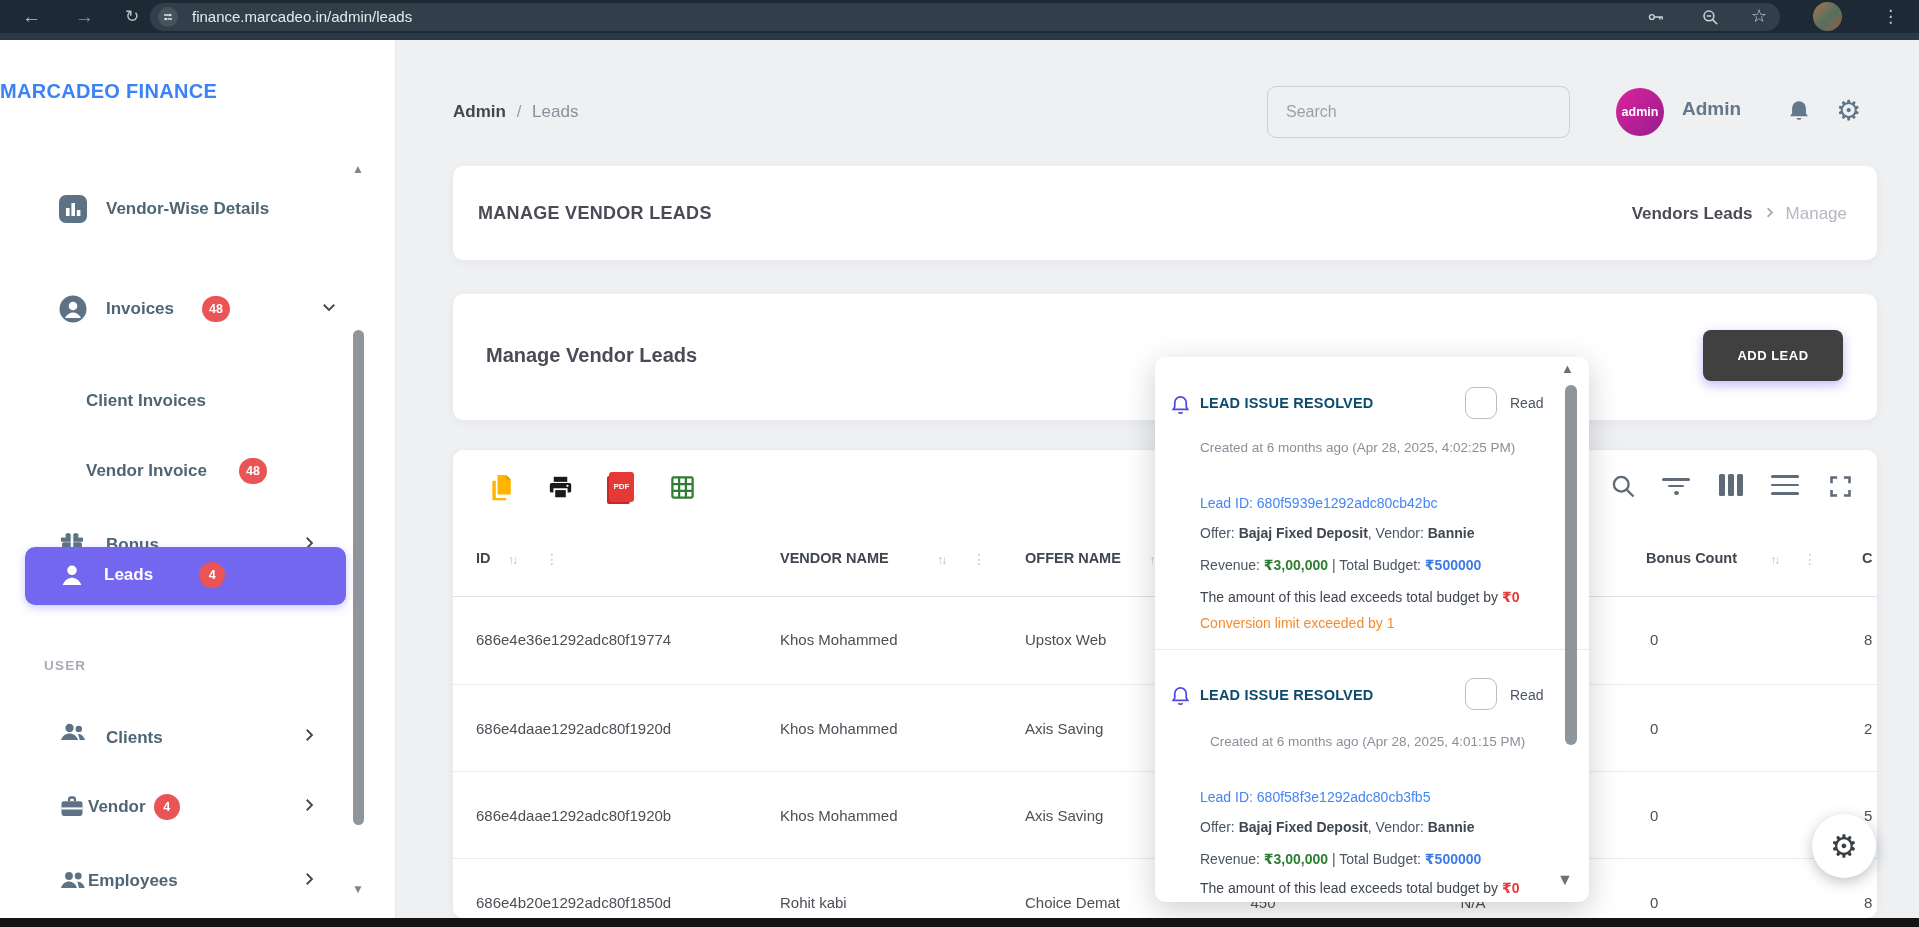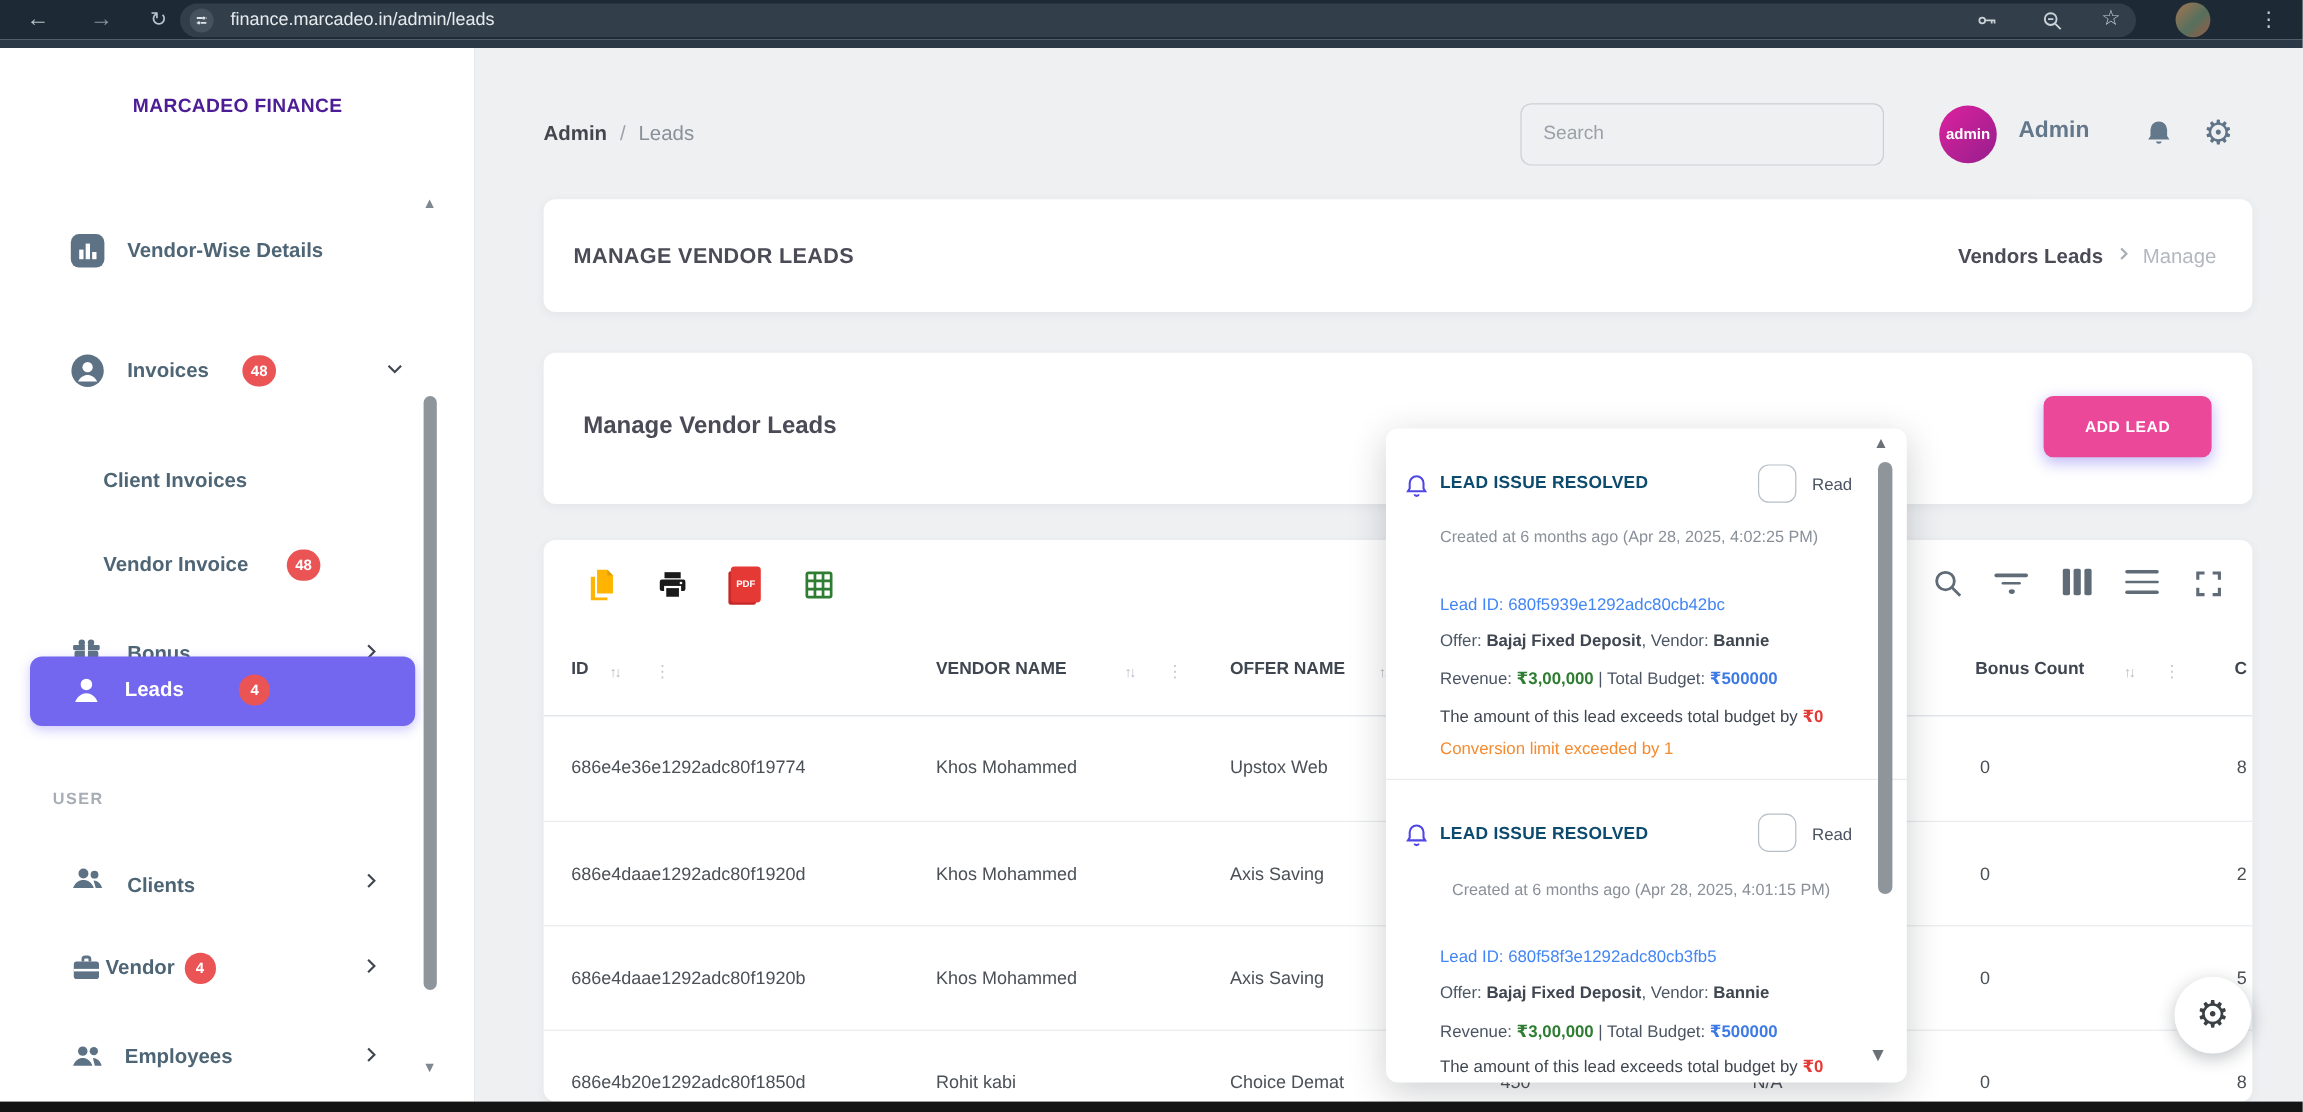--- a/index.html
+++ b/index.html
@@ -14,21 +14,21 @@
   .omnibox { left:150px; top:3px; width:1630px; height:28px; background:#323F4B; border-radius:14px; }
   .site-chip { left:8px; top:4px; width:20px; height:20px; border-radius:50%; background:#46525E; display:flex; align-items:center; justify-content:center; }
   .url-text { left:42px; top:5px; color:#E7EAED; font-size:15px; }
   .omni-icon { top:5px; }
   .browser-avatar { left:1813px; top:2px; width:29px; height:29px; border-radius:50%;
       background:linear-gradient(135deg,#8a7355 20%,#55705d 55%,#8a5f4b 90%); }
   .menu-dots { left:1882px; top:0; color:#C2C9CF; font-size:17px; line-height:33px; }
 
   
   .sidebar { left:0; top:40px; width:396px; height:878px; background:#FFFFFF; border-right:1px solid #E6E8EB; z-index:10; }
-  .brand { left:0; top:40px; width:396px; text-align:center; font-size:16px; font-weight:700; letter-spacing:.3px; color:#4c1d95; }
+  .brand { left:0; top:40px; width:396px; font-size:20px; font-weight:700; letter-spacing:.3px; color:#3b82f6; }
   .side-item-label { font-size:17px; font-weight:600; color:#4E6575; }
   .side-icon { width:30px; height:30px; }
   .badge { background:#EA5455; color:#fff; font-size:12.5px; font-weight:700; border-radius:13px;
            height:26px; min-width:26px; padding:0 7px; display:flex; align-items:center; justify-content:center; }
   .section-label { font-size:13.5px; font-weight:700; letter-spacing:1.2px; color:#A7ADB4; }
   .active-item { left:25px; width:321px; height:58px; background:#7367F0; border-radius:10px;
                  box-shadow:0 3px 10px rgba(115,103,240,.35); }
   .active-item .side-item-label { color:#fff; }
   .sb-scroll-thumb { left:353px; width:11px; background:#8E959B; border-radius:6px; }
   .tri { color:#80888F; font-size:12px; }
@@ -46,21 +46,21 @@
   .hdr-name { left:1682px; top:98px; font-size:19px; font-weight:700; color:#64788C; }
 
   
   .card { background:#fff; border-radius:10px; box-shadow:0 2px 8px rgba(60,70,90,.06); }
   .card1 { left:453px; top:166px; width:1424px; height:94px; }
   .card2 { left:453px; top:294px; width:1424px; height:126px; }
   .card3 { left:453px; top:450px; width:1424px; height:468px; overflow:hidden; }
   .banner-title { left:25px; top:37px; font-size:18px; font-weight:700; letter-spacing:.3px; color:#4B4B57; }
   .banner-crumbs { right:30px; top:38px; display:flex; align-items:center; gap:9px; }
   .manage-title { left:33px; top:50px; font-size:20px; font-weight:700; color:#4B4B57; }
-  .add-btn { left:1250px; top:36px; width:140px; height:51px; background:#ec4899; border:none; border-radius:8px;
+  .add-btn { left:1250px; top:36px; width:140px; height:51px; background:#404040; border:none; border-radius:8px;
              color:#fff; font-size:13px; font-weight:700; letter-spacing:.5px; cursor:pointer;
              box-shadow:0 4px 12px rgba(115,103,240,.45); font-family:"Liberation Sans","DejaVu Sans",sans-serif; }
 
   
   .th { font-size:14.5px; font-weight:700; color:#3F4650; top:100px; }
   .sort { font-size:12px; color:#B8BEC5; letter-spacing:-2px; top:103px; }
   .coldots { font-size:14px; color:#C4C9CF; top:101px; }
   .hdr-divider { left:0; top:146px; width:1424px; height:1px; background:#DEE1E5; }
   .t-row { left:0; width:1424px; height:88px; }
   .t-row + .t-row, .t-row.bordered { border-top:1px solid #E8EAED; }
@@ -228,21 +228,21 @@
     </span>
     <span class="side-item-label">Vendor</span>
     <span class="badge" style="margin-left:8px;">4</span>
     <span style="margin-left:auto;">
       <svg width="18" height="18" viewBox="0 0 24 24" fill="none" stroke="#3F4650" stroke-width="2.4">
           <path d="M9 5l7 7-7 7"></path>
         </svg>
     </span>
   </div>
 
-  <div class="abs" style="left:58px;top:826px;display:flex;align-items:center;gap:16px;width:260px;">
+  <div class="abs" style="left:58px;top:826px;display:flex;align-items:center;gap:0;width:260px;">
     <span class="side-icon">
       <svg width="30" height="28" viewBox="0 0 26 24" fill="#5D7285">
           <circle cx="9.5" cy="8.5" r="3.4"></circle>
           <circle cx="17.5" cy="8.5" r="3"></circle>
           <path d="M2.5 19c1.4-3.8 4.1-5.6 7-5.6s5.6 1.8 7 5.6z"></path>
           <path d="M16.8 13.4c2.9.1 5.2 1.8 6.4 5.6h-5z"></path>
         </svg>
     </span>
     <span class="side-item-label">Employees</span>
     <span style="margin-left:auto;">

